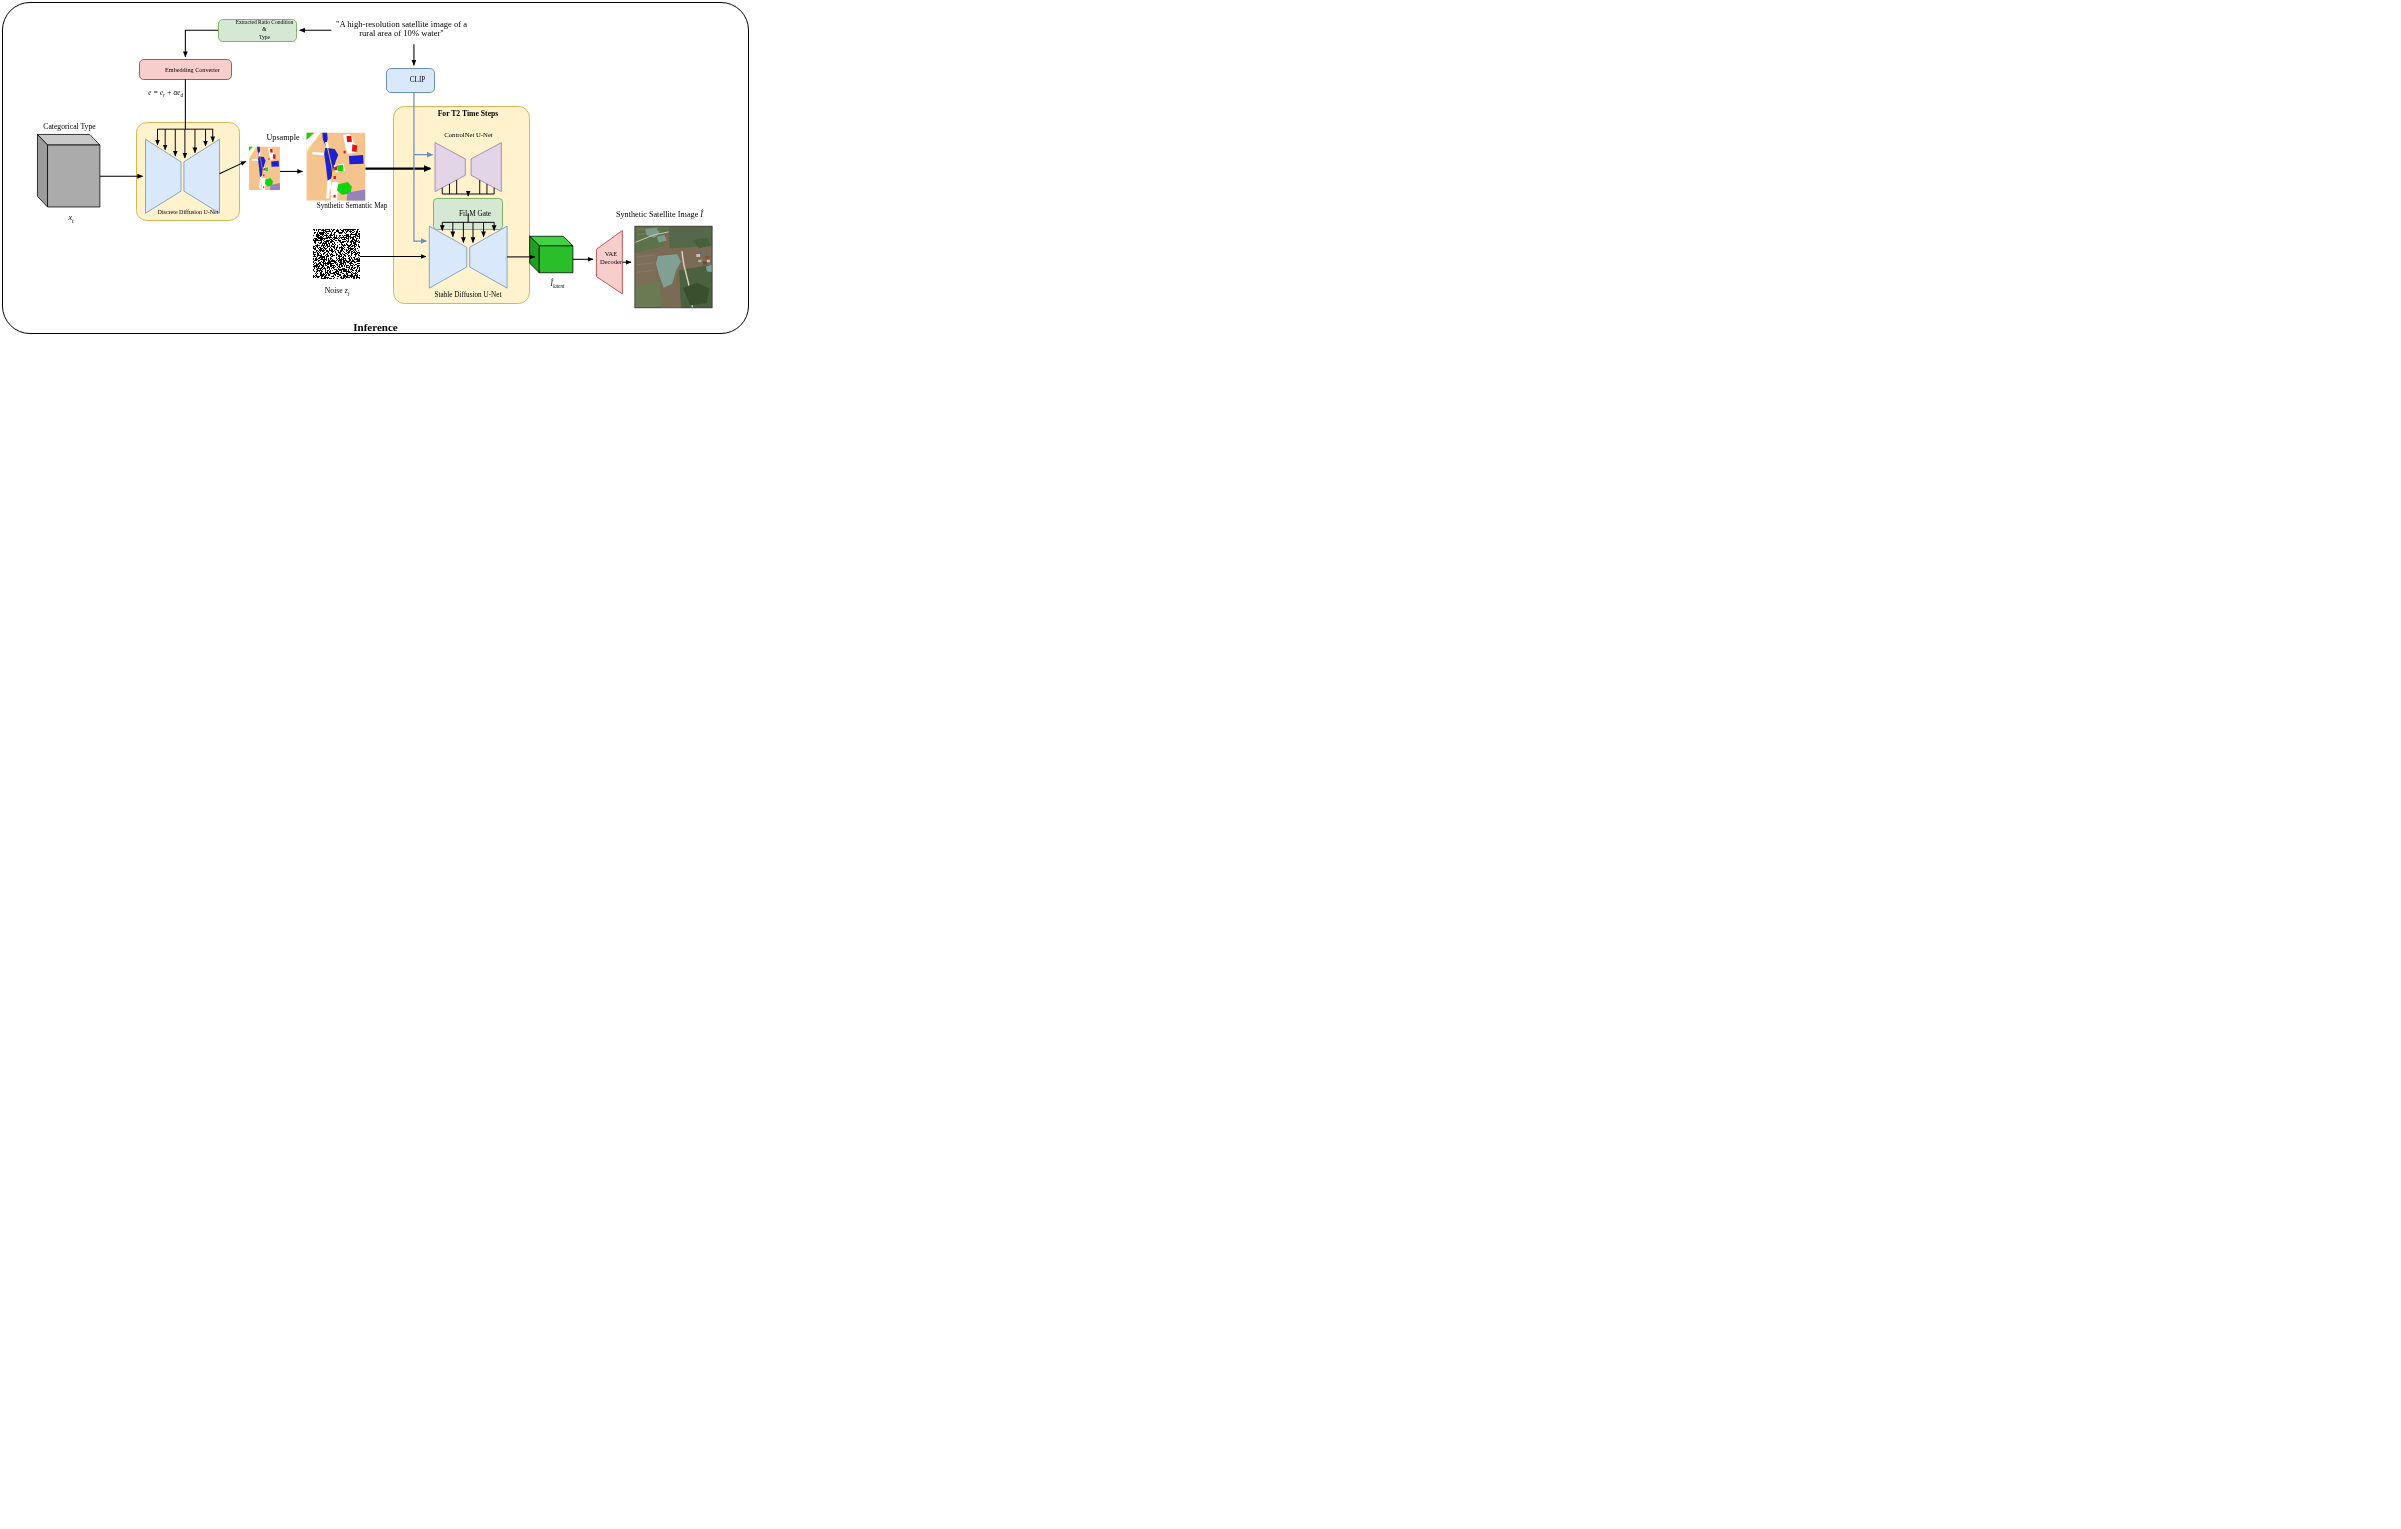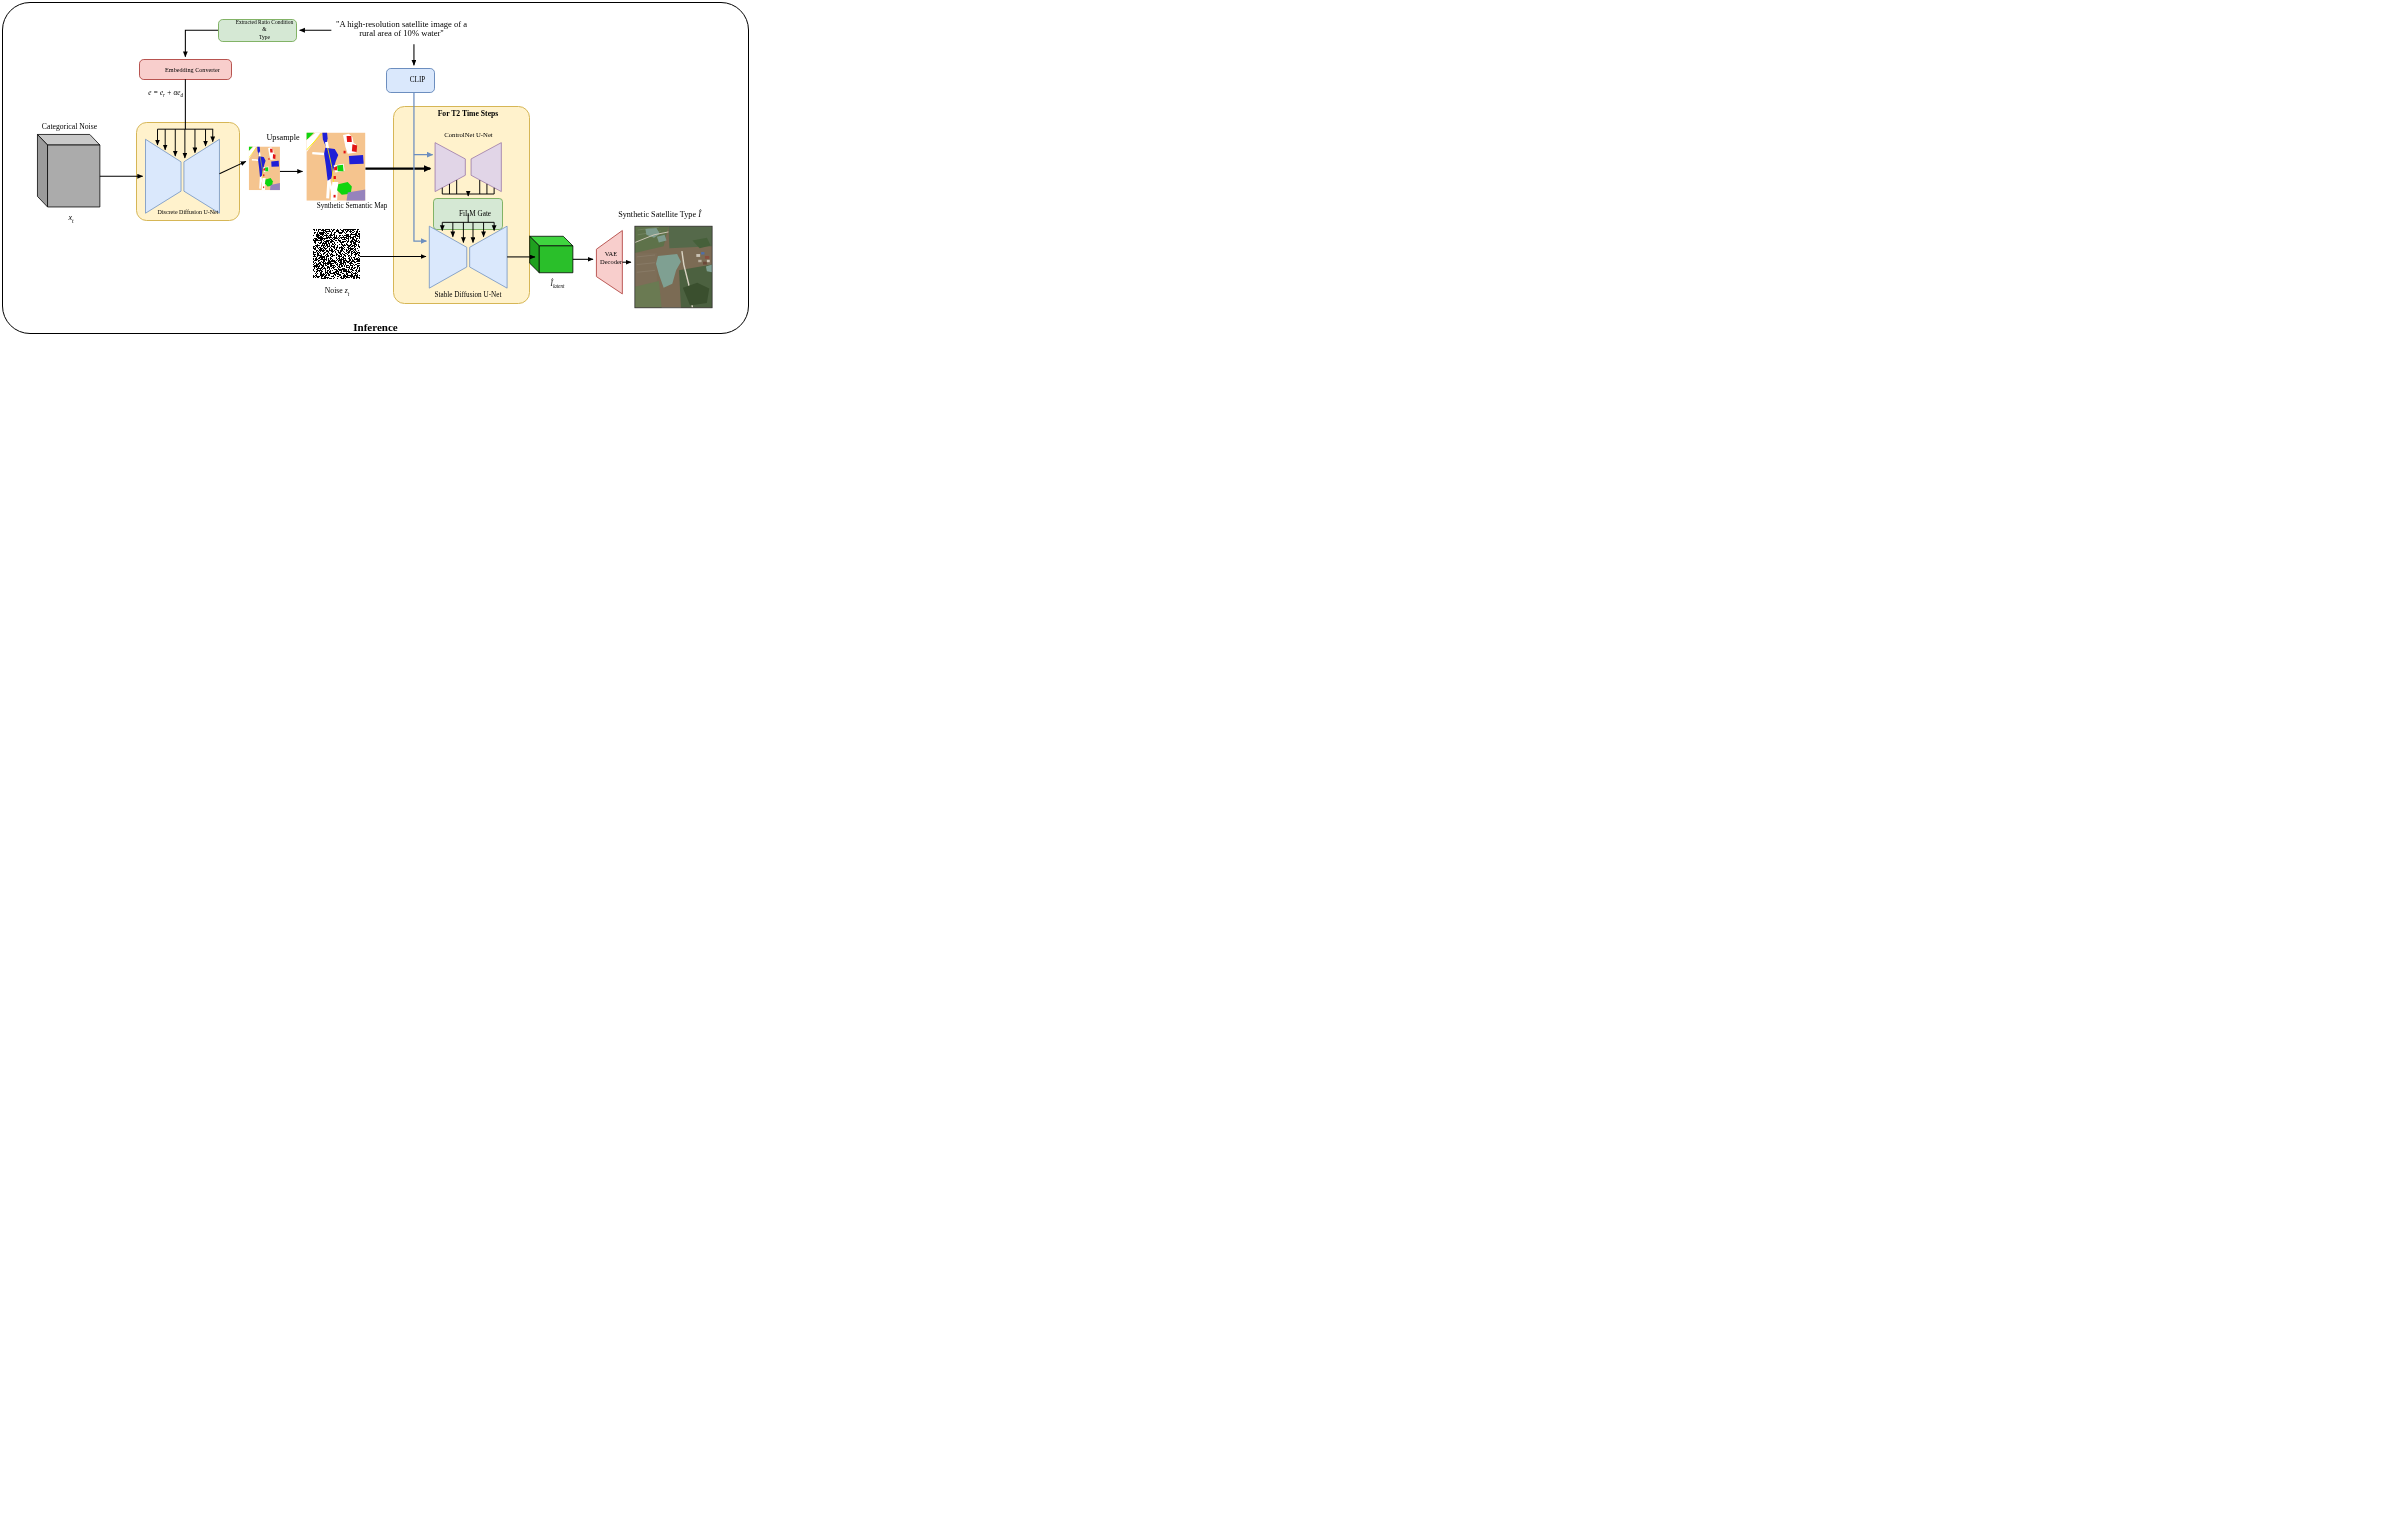--- a/index.html
+++ b/index.html
@@ -235,38 +235,38 @@
   </svg>
 
   <div class="layer labels">
     <div class="lbl prompt">
       <span>"A high-resolution satellite image of a</span><br>
       <span>rural area of 10% water"</span>
     </div>
     <div class="lbl" style="left:118px;top:89px;width:65px;text-align:right;font-size:7.2px;font-style:italic;">
       <span>e = e</span><sub>r</sub><span> + αe</span><sub>d</sub>
     </div>
-    <div class="lbl cat-noise">Categorical Noise</div>
+    <div class="lbl cat-noise">Categorical Type</div>
     <div class="lbl xt">
       <span>x</span><sub>t</sub>
     </div>
     <div class="lbl discrete-lbl">Discrete Diffusion U-Net</div>
     <div class="lbl upsample">Upsample</div>
     <div class="lbl semmap-lbl">Synthetic Semantic Map</div>
     <div class="lbl t2-title">For T2 Time Steps</div>
     <div class="lbl controlnet-lbl">ControlNet U-Net</div>
     <div class="lbl stable-lbl">Stable Diffusion U-Net</div>
     <div class="lbl noise-lbl">
       <span>Noise </span><span class="it"><span>z</span><sub>t</sub></span>
     </div>
     <div class="lbl latent-lbl">
       <span>Î</span><sub>latent</sub>
     </div>
     <div class="lbl vae-lbl">
       <span>VAE</span><br><span>Decoder</span>
     </div>
     <div class="lbl sat-title">
-      <span>Synthetic Satellite Type </span><span class="it">Î</span>
+      <span>Synthetic Satellite Image </span><span class="it">Î</span>
     </div>
     <div class="lbl inference">Inference</div>
   </div>
 </div>
 
 
 </body></html>

